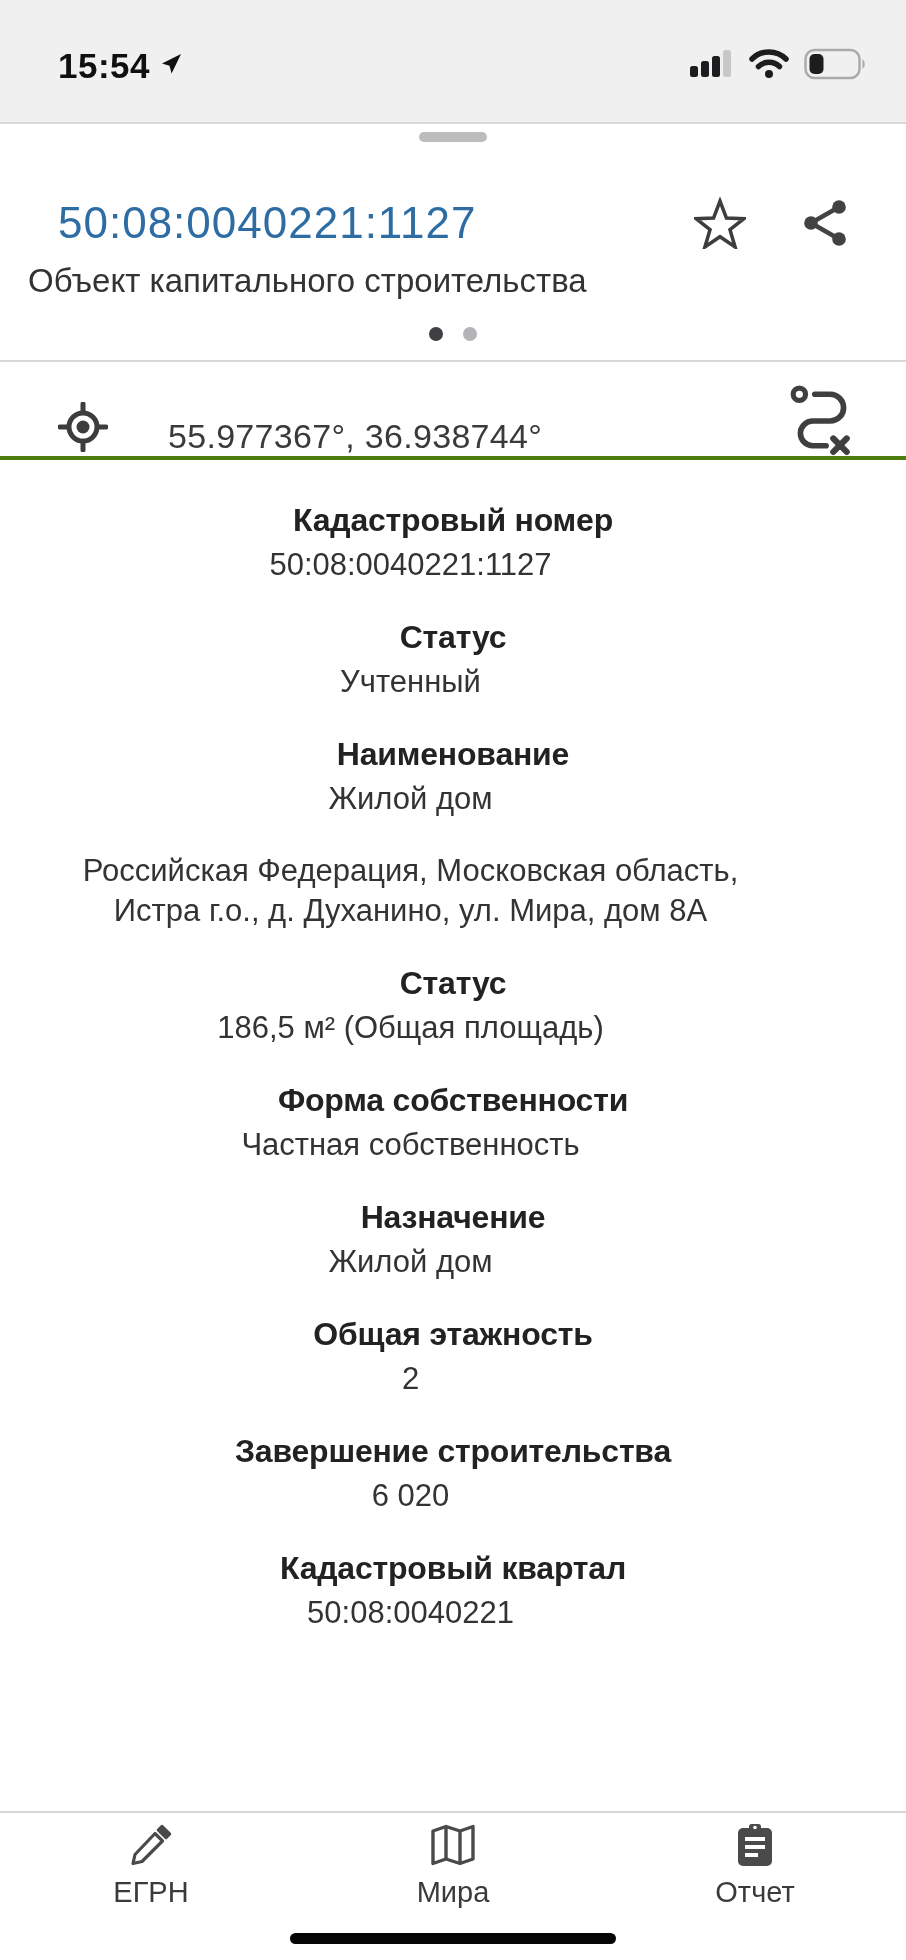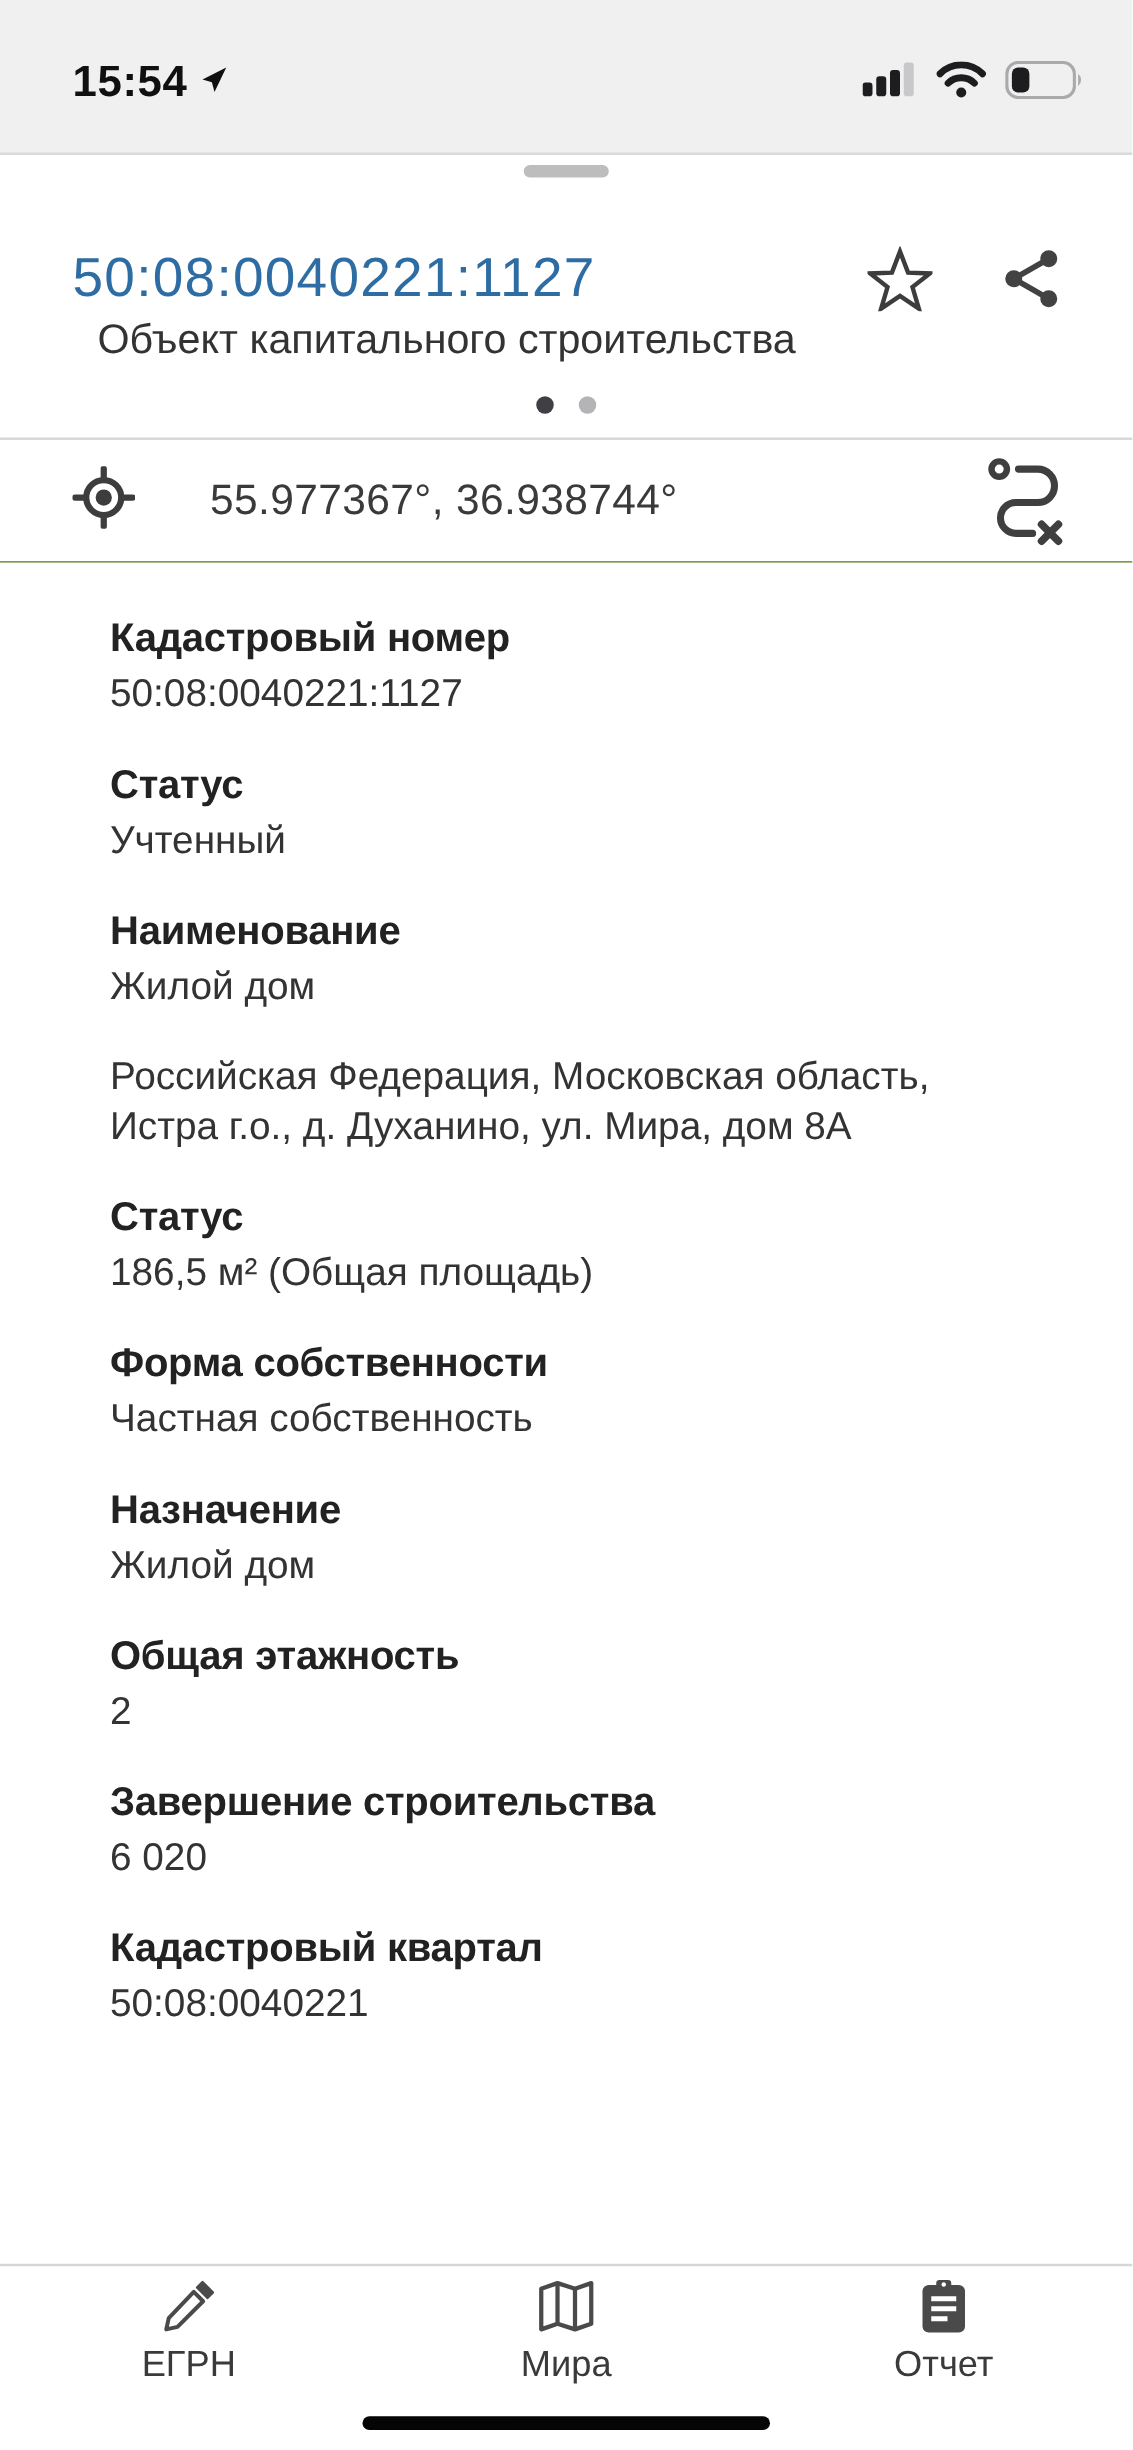--- a/index.html
+++ b/index.html
@@ -31,44 +31,44 @@
     display: flex; align-items: center;
     padding: 0 58px; margin-top: 55px;
   }
   .sheet-title {
     flex: 1; font-size: 44px; line-height: 52px;
     color: #2e6da4; letter-spacing: 1px; font-weight: 400;
   }
   .header-actions { display: flex; align-items: center; gap: 56px; }
   .icon-btn { background: none; border: none; padding: 0; cursor: pointer; line-height: 0; }
   .sheet-subtitle {
-    padding: 0 78px; margin-top: 4px;
+    padding: 0 28px; margin-top: 14px;
     font-size: 33px; line-height: 36px; color: #333333;
   }
   .page-dots {
     display: flex; justify-content: center; gap: 20px;
     margin-top: 28px; padding-bottom: 19px;
   }
   .dot { width: 14px; height: 14px; border-radius: 50%; }
   .dot-active { background: #3f3f44; }
   .dot-inactive { background: #b4b4b7; }
   .sheet-header { border-bottom: 2px solid #d8d8d8; background: #fff; }
   
   .coords-row {
     height: 98px; box-sizing: border-box;
-    border-bottom: 1px solid #4d7c0f;
-    display: flex; align-items: center;
+    border-bottom: 4px solid #4d7c0f;
+    display: flex; align-items: flex-end;
     padding: 0 52px 0 58px; background: #fff;
   }
   .coords-text {
     margin-left: 60px; font-size: 34px; color: #3a3a3a; letter-spacing: 0.3px;
   }
   .route-btn { margin-left: auto; }
   
-  .content { padding: 40px 88px 0; }
+  .content { padding: 40px 58px 0; text-align: center; }
   .field { margin-bottom: 32px; }
   .field-label {
     font-size: 32px; font-weight: 700; color: #222222;
     line-height: 40px; letter-spacing: -0.2px;
   }
   .field-value {
     font-size: 31px; color: #333333; line-height: 40px;
     margin-top: 5px; max-width: 705px;
   }
   

